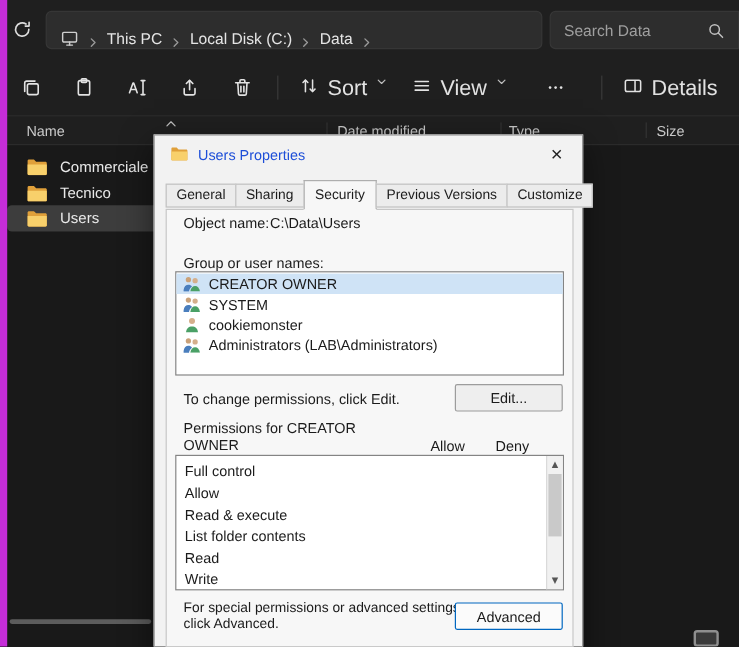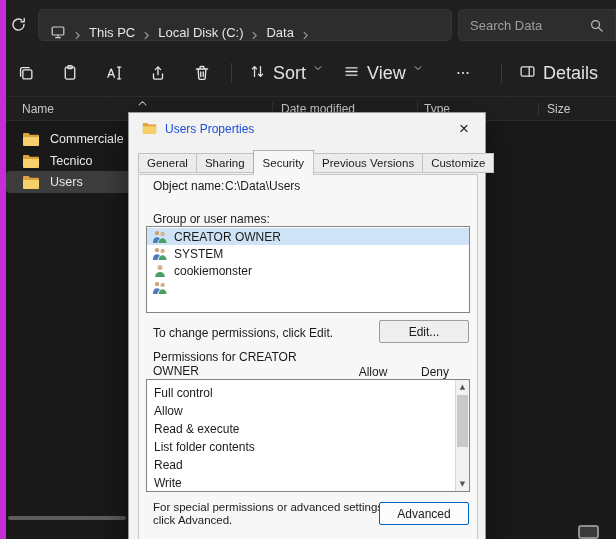--- a/index.html
+++ b/index.html
@@ -77,21 +77,21 @@
   .grow.selected{background:#cfe3f6}
   .pico{display:flex;width:17px;justify-content:center}
 
   .edit-hint{position:absolute;left:24px;top:213px}
   .btn{position:absolute;width:90px;height:23px;font-family:inherit;font-size:12px;color:#1b1b1b;
        background:#eee;border:1px solid #9c9c9c;border-radius:2px;text-align:center;line-height:20px;
        appearance:none}
   .btn-edit{left:250px;top:207px}
   .perm-label{position:absolute;left:24px;top:238px;width:158px;line-height:13.5px}
   .allow-hdr{position:absolute;left:222px;top:252px;width:44px;text-align:center}
-  .deny-hdr{position:absolute;left:284px;top:252px;width:44px;text-align:center}
+  .deny-hdr{position:absolute;left:284px;top:252px;width:44px;}
   .permlist{position:absolute;left:17px;top:266px;width:324px;height:113px;background:#fff;
             border:1px solid #848484;padding-top:4px}
   .prow{height:18px;display:flex;align-items:center;padding-left:7px}
   .vscroll{position:absolute;right:0;top:0;bottom:0;width:14px;background:#f1f1f1;border-left:1px solid #dadada}
   .vthumb{position:absolute;left:1px;top:15px;width:11px;height:52px;background:#c9c9c9}
   .varr{position:absolute;left:0;width:13px;text-align:center;font-size:7px;color:#555;line-height:12px;
         font-family:"DejaVu Sans",sans-serif}
   .varr.up{top:1px}.varr.dn{bottom:1px}
   .adv-hint{position:absolute;left:24px;top:388px;width:234px;line-height:13px;font-size:11.5px}
   .btn-adv{left:250px;top:389px;background:#fbfbfb;border:1px solid #0067c0}
@@ -335,20 +335,21 @@
       </div>
       <div class="grow">
         <span class="pico">
           <svg width="16" height="13" viewBox="0 0 16 13">
               <circle cx="5" cy="3.1" r="2.2" fill="#caa178"></circle>
               <path d="M1 11.6c.3-3 2-4.4 4-4.4 1.2 0 2.3.5 3 1.6-1.4.9-2.3 2.4-2.5 4.4H1z" fill="#4a7ebd"></path>
               <circle cx="10.6" cy="3.9" r="2.2" fill="#d4af8c"></circle>
               <path d="M6.6 13c.3-3.2 2-4.7 4-4.7s3.7 1.5 4 4.7z" fill="#4aa066"></path>
             </svg>
         </span>
+        <span>Administrators (LAB\Administrators)</span>
       </div>
     </div>
 
     <span class="edit-hint">To change permissions, click Edit.</span>
     <button class="btn btn-edit">Edit...</button>
 
     <span class="perm-label">Permissions for CREATOR OWNER</span>
     <span class="allow-hdr">Allow</span>
     <span class="deny-hdr">Deny</span>
 

